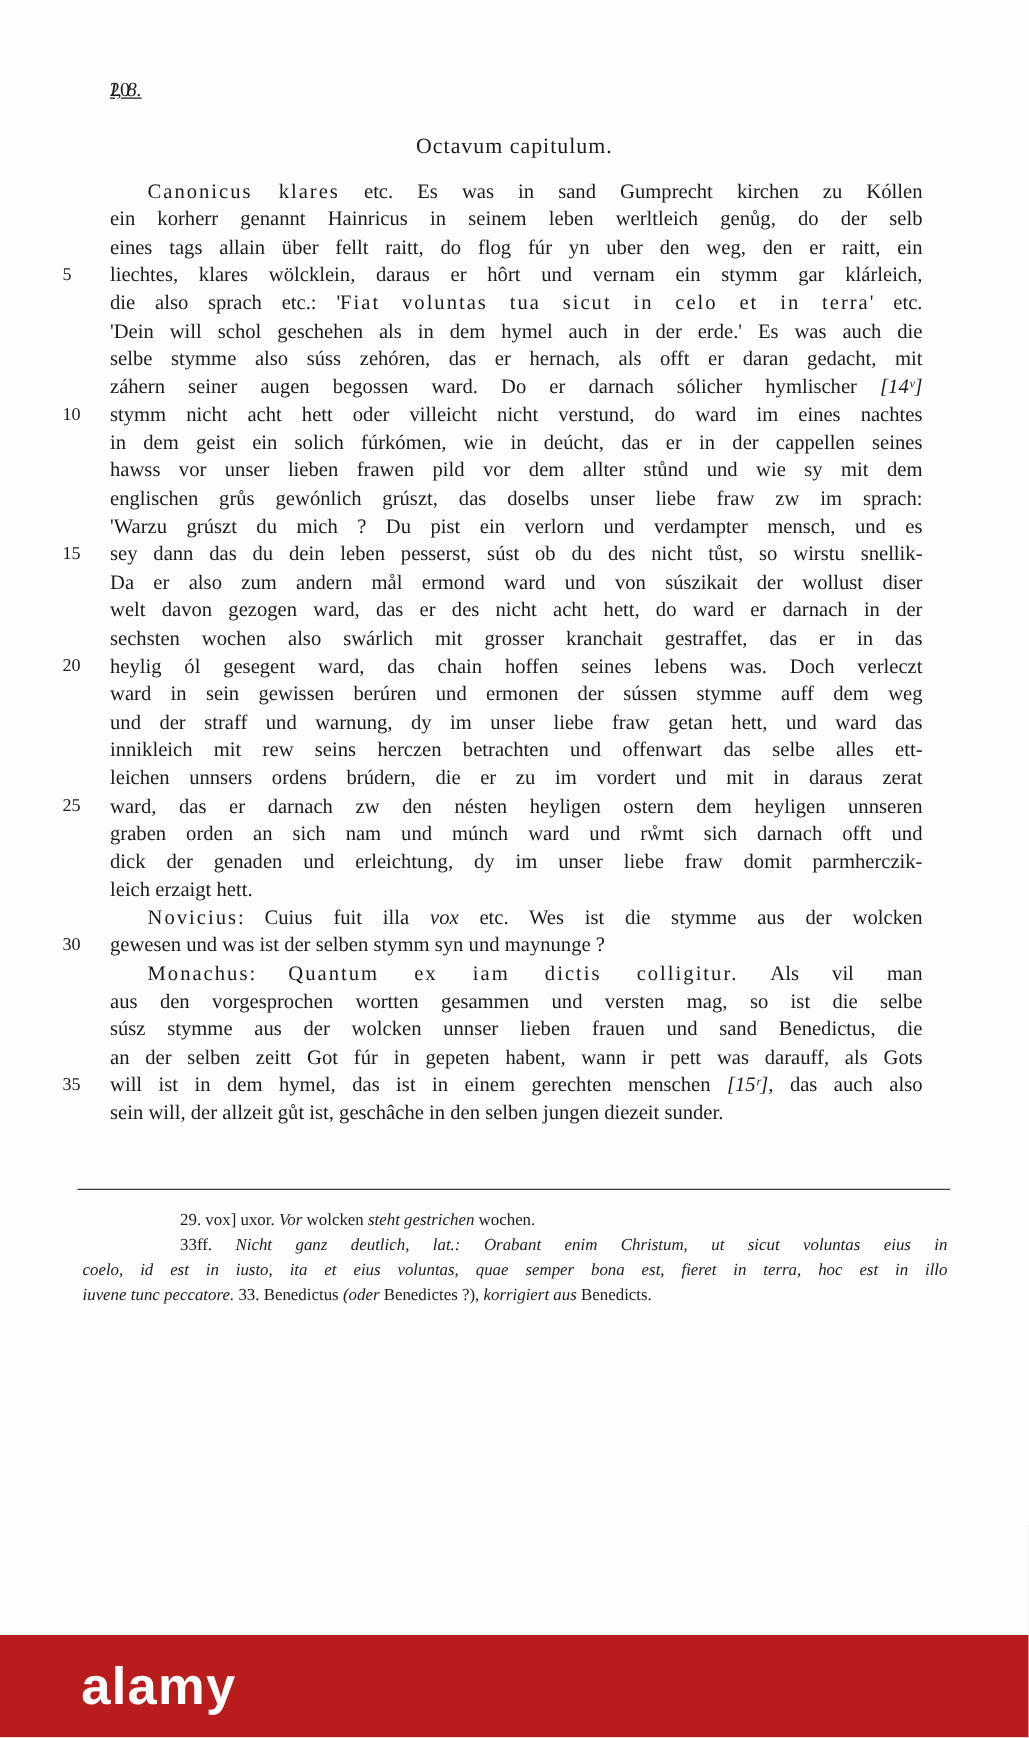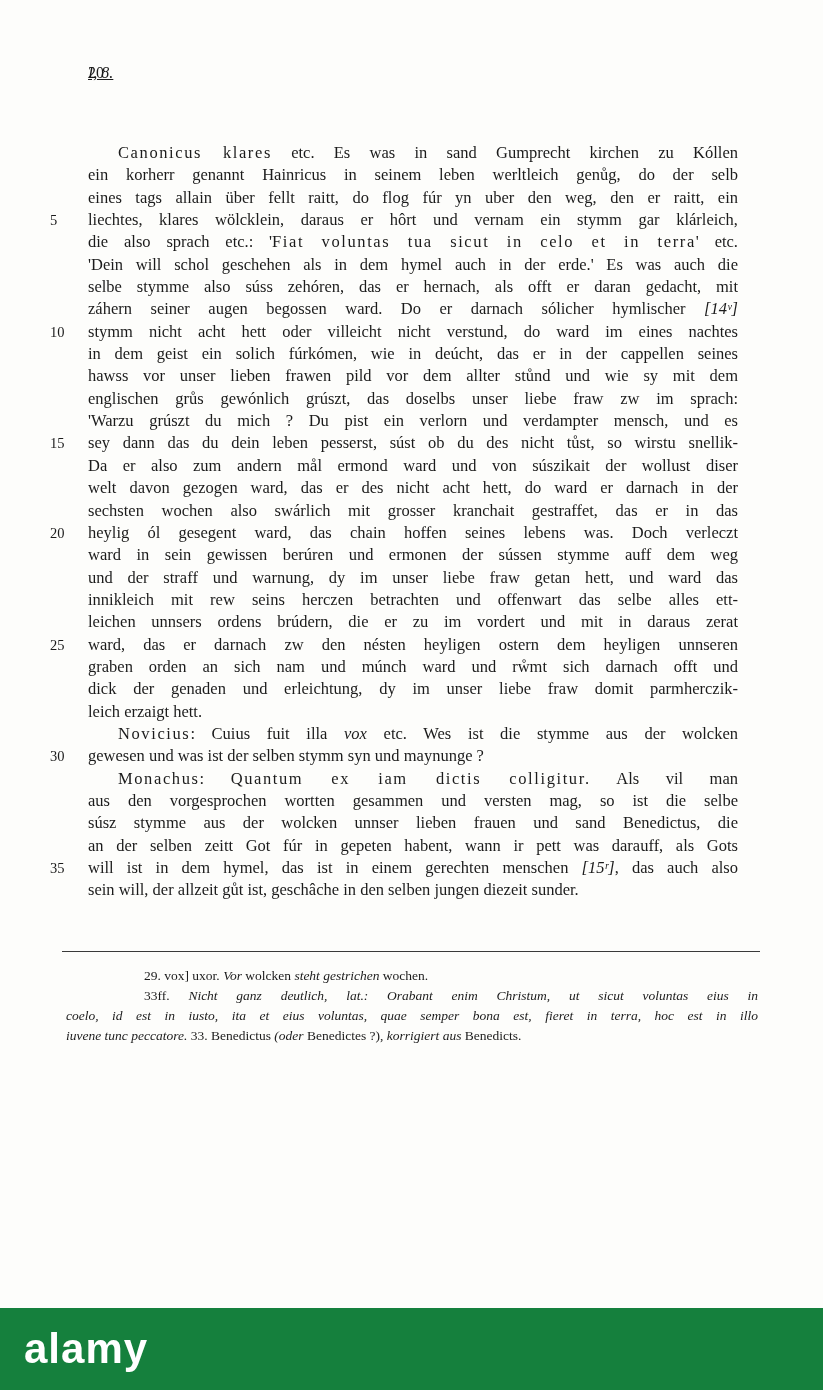--- a/index.html
+++ b/index.html
@@ -40,41 +40,42 @@
     position:absolute; top:951px; left:62px; width:698px;
     border-top:1.5px solid #3a3a3a; height:0;
   }
   .footnotes {
     position:absolute; top:966px; left:66px; width:692px;
     font-size:13.5px; line-height:20px;
   }
   .footnotes .line.indent { text-indent:78px; }
   .alamy-bar {
     position:absolute; left:0; bottom:0; width:100%; height:82px;
-    background:#15803d;
+    background:#b91c1c;
     display:flex; align-items:center; justify-content:space-between;
-    box-sizing:border-box; padding:0 46px 0 24px;
+    box-sizing:border-box; padding:0 46px 0 65px;
     font-family:"Liberation Sans", sans-serif;
   }
   .alamy-logo {
     color:#ffffff; font-weight:bold; font-size:42px;
     letter-spacing:1px; line-height:1;
   }
   .alamy-meta { color:#ffffff; text-align:right; font-size:15px; line-height:23px; }
 </style>
 </head>
 <body>
 
 <div class="page">
 
   <div class="running-header">
     <span class="page-number">20</span>
     <span class="running-title">I, 8.</span>
   </div>
 
+  <h2 class="chapter-title">Octavum capitulum.</h2>
 
   <div class="text-block" id="main-text">
       <div class="line indent"><span class="sp">Canonicus klares</span><span> etc.  Es was in sand Gumprecht kirchen zu Kóllen</span></div>
       <div class="line"><span>ein korherr genannt Hainricus in seinem leben werltleich genůg, do der selb</span></div>
       <div class="line"><span>eines tags allain über fellt raitt, do flog fúr yn uber den weg, den er raitt, ein</span></div>
       <div class="line"><span class="lineno">5</span><span>liechtes, klares wölcklein, daraus er hôrt und vernam ein stymm gar klárleich,</span></div>
       <div class="line"><span>die also sprach etc.: '</span><span class="sp">Fiat voluntas tua sicut in celo et in terra</span><span>' etc.</span></div>
       <div class="line"><span>'Dein will schol geschehen als in dem hymel auch in der erde.'  Es was auch die</span></div>
       <div class="line"><span>selbe stymme also súss zehóren, das er hernach, als offt er daran gedacht, mit</span></div>
       <div class="line"><span>záhern seiner augen begossen ward.  Do er darnach sólicher hymlischer </span><span class="i">[14ᵛ]</span></div>

